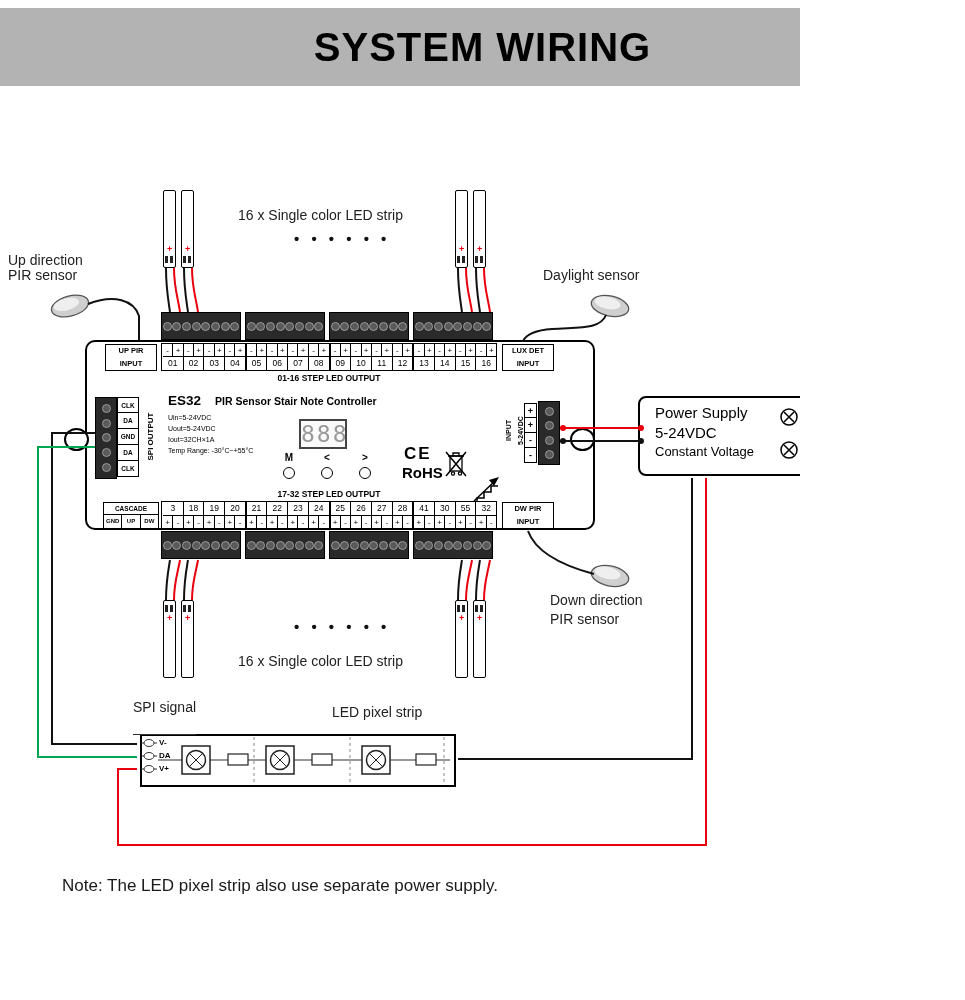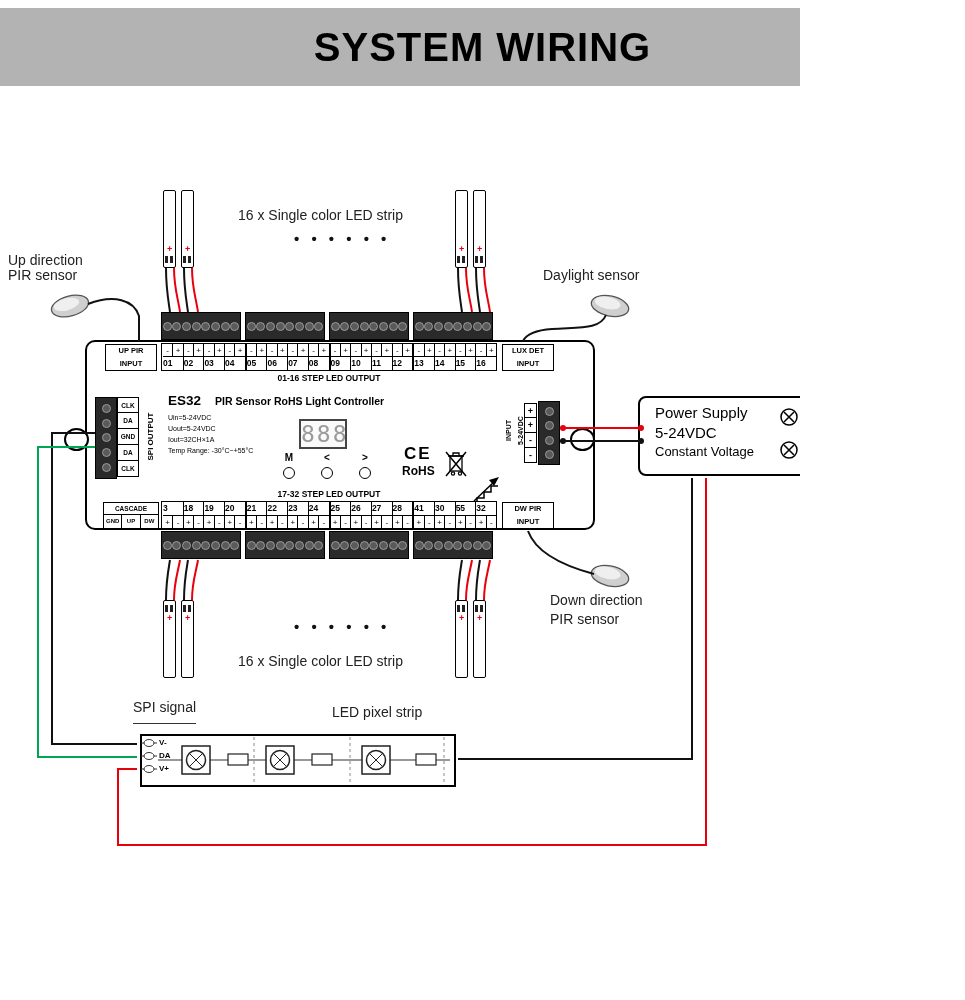--- a/index.html
+++ b/index.html
@@ -22,21 +22,21 @@
   .screw{width:9px;height:9px;border-radius:50%;background:#5a5a5a;border:1px solid #9a9a9a}
   .chrow{position:absolute;left:161px;width:336px;height:28px;border:1px solid #000;display:flex;background:#fff}
   .ch{flex:1;display:flex;flex-direction:column;border-left:1px solid #000;min-width:0;background:#fff}
   .ch:first-child{border-left:1px solid transparent}
   .chrow .ch:nth-child(4n+1):not(:first-child){border-left-width:2px}
   .pol{display:flex;height:13px;font-size:8px;line-height:13px}
   .chrow--top .pol{border-bottom:1px solid #000}
   .chrow--bot .pol{border-top:1px solid #000}
   .pol i{flex:1;font-style:normal;text-align:center}
   .pol i + i{border-left:1px solid #000}
-  .chn{flex:1;font-size:8.5px;font-weight:bold;line-height:13px}
+  .chn{flex:1;font-size:8.5px;font-weight:normal;text-align:center;line-height:13px}
   .smallbox{position:absolute;border:1px solid #000;background:#fff;text-align:center;font-weight:bold}
   .vtext{position:absolute;transform:rotate(-90deg);transform-origin:center;text-align:center;font-weight:bold;white-space:nowrap}
   .display{position:absolute;left:299px;top:419px;width:48px;height:30px;border:2px solid #444;background:#fafafa;font-family:"DejaVu Sans Mono",monospace;font-size:23px;line-height:26px;text-align:center;color:#9a9a9a;letter-spacing:2px}
   .btns{position:absolute;left:279px;top:452px;width:96px;display:flex;justify-content:space-between}
   .btn{display:flex;flex-direction:column;align-items:center;width:20px}
   .btn b{font-size:10px}
   .btncirc{width:12px;height:12px;border:1.5px solid #000;border-radius:50%;margin-top:4px;background:#fff}
   .strip{position:absolute;width:13px;height:78px;background:#fff;border:1.5px solid #000;border-radius:2px}
   .strip .pads{position:absolute;left:1px;display:flex;gap:2px}
   .pad{width:3px;height:7px;background:#222}
@@ -53,21 +53,21 @@
   .pinboxcol span:first-child{border-top-width:1px}
   .spipins span{width:22px;height:16px;font-size:6.5px;line-height:15px}
   .inpins span{width:13px;height:15px;font-size:9px;line-height:14px}
   .cascade{position:absolute;left:103px;top:502px;width:56px;height:27px;border:1px solid #000;background:#fff;text-align:center}
   .cascade .cas-title{height:12px;line-height:12px;font-size:6.5px;font-weight:bold;border-bottom:1px solid #000}
   .cascade .cas-pins{display:flex;height:13px}
   .cascade .cas-pins span{flex:1;font-size:6px;font-weight:bold;line-height:13px}
   .cascade .cas-pins span + span{border-left:1px solid #000}
   .twoline div{line-height:12.5px}
   .outlabel{position:absolute;left:161px;width:336px;text-align:center;font-size:8.5px;font-weight:bold}
-  .underline{border-bottom:1.5px solid #333;padding-bottom:8px}
+  .underline{border-bottom:1.5px solid #333;padding-bottom:19px}
   .dots{font-size:15px;font-weight:bold;letter-spacing:4px;color:#111}
 </style>
 </head>
 <body>
 
 <div id="stage">
 
   <div class="header">
     <span>SYSTEM WIRING</span>
   </div>
@@ -195,20 +195,21 @@
     <div class="t lbl" style="left:8px;top:252px">Up direction</div>
     <div class="t lbl" style="left:8px;top:267px">PIR sensor</div>
     <div class="t lbl" style="left:543px;top:267px">Daylight sensor</div>
     <div class="t lbl" style="left:550px;top:592px">Down direction</div>
     <div class="t lbl" style="left:550px;top:611px">PIR sensor</div>
     <div class="t lbl" style="left:238px;top:653px">16 x Single color LED strip</div>
     <div class="t dots" style="left:294px;top:618px">• • • • • •</div>
     <div class="t lbl underline" style="left:133px;top:699px">SPI signal</div>
     <div class="t lbl" style="left:332px;top:704px">LED pixel strip</div>
     <div class="t lbl" style="left:824px;top:472px;font-size:16px">AC100-240V</div>
+    <div class="t" style="left:62px;top:876px;font-size:17px;color:#1a1a1a">Note: The LED pixel strip also use separate power supply.</div>
 
     <div class="strip strip--top" style="left:163px;top:190px">
       <span class="plus">+</span>
       <span class="pads">
           <span class="pad"></span>
           <span class="pad"></span>
         </span>
     </div>
     <div class="strip strip--top" style="left:181px;top:190px">
       <span class="plus">+</span>
@@ -583,21 +584,21 @@
             <i>-</i>
           </span>
       </span>
       </div>
 
     <div class="outlabel" style="top:373px">01-16 STEP LED OUTPUT</div>
     <div class="outlabel" style="top:489px">17-32 STEP LED OUTPUT</div>
 
     <div class="t" style="left:168px;top:393px;display:flex;gap:14px;align-items:baseline">
       <b style="font-size:13.5px">ES32</b>
-      <b style="font-size:10.5px">PIR Sensor RoHS Light Controller</b>
+      <b style="font-size:10.5px">PIR Sensor Stair Note Controller</b>
     </div>
 
     <div class="t" style="left:168px;top:412px">
         <div style="font-size:7px;line-height:11px">Uin=5-24VDC</div>
         <div style="font-size:7px;line-height:11px">Uout=5-24VDC</div>
         <div style="font-size:7px;line-height:11px">Iout=32CH×1A</div>
         <div style="font-size:7px;line-height:11px">Temp Range: -30°C~+55°C</div>
       </div>
 
     <div class="display">888</div>
@@ -611,21 +612,21 @@
         <b>&lt;</b>
         <span class="btncirc"></span>
       </span>
         <span class="btn">
         <b>&gt;</b>
         <span class="btncirc"></span>
       </span>
       </div>
 
     <div class="t" style="left:404px;top:444px;font-size:17px;font-weight:bold;letter-spacing:2px">CE</div>
-    <div class="t" style="left:402px;top:464px;font-size:12px;font-weight:bold">RoHS</div>
+    <div class="t" style="left:402px;top:464px;font-size:15px;font-weight:bold">RoHS</div>
 
     <div class="cascade">
       <div class="cas-title">CASCADE</div>
       <div class="cas-pins">
           <span>GND</span>
           <span>UP</span>
           <span>DW</span>
         </div>
     </div>
 

